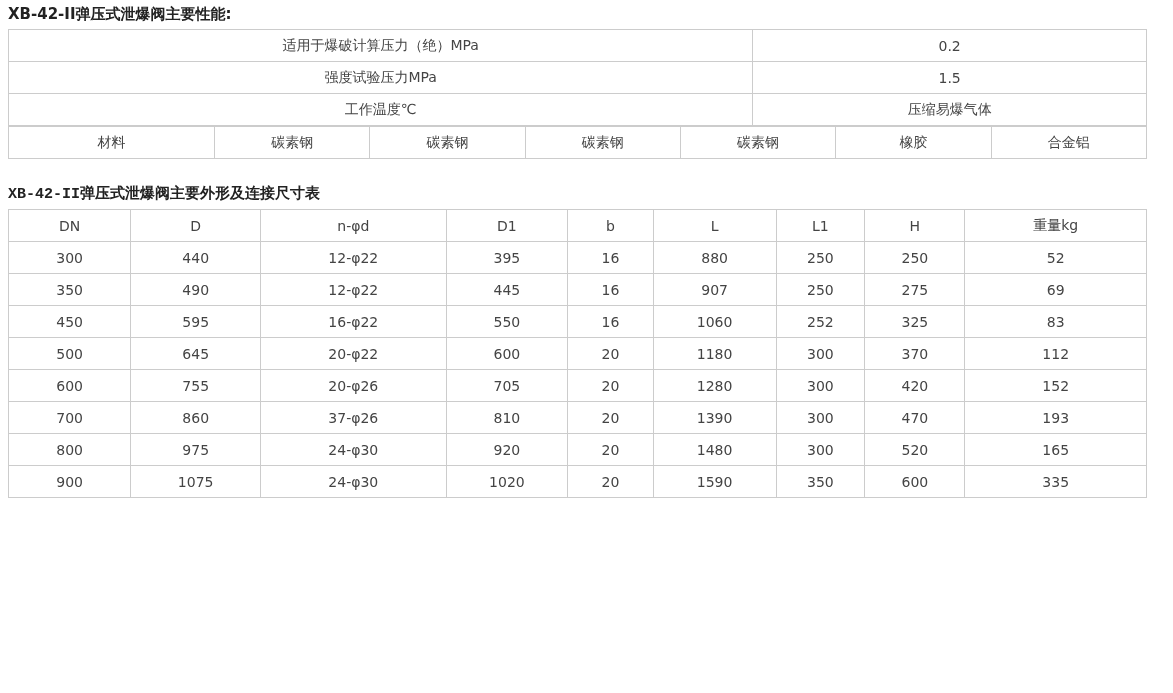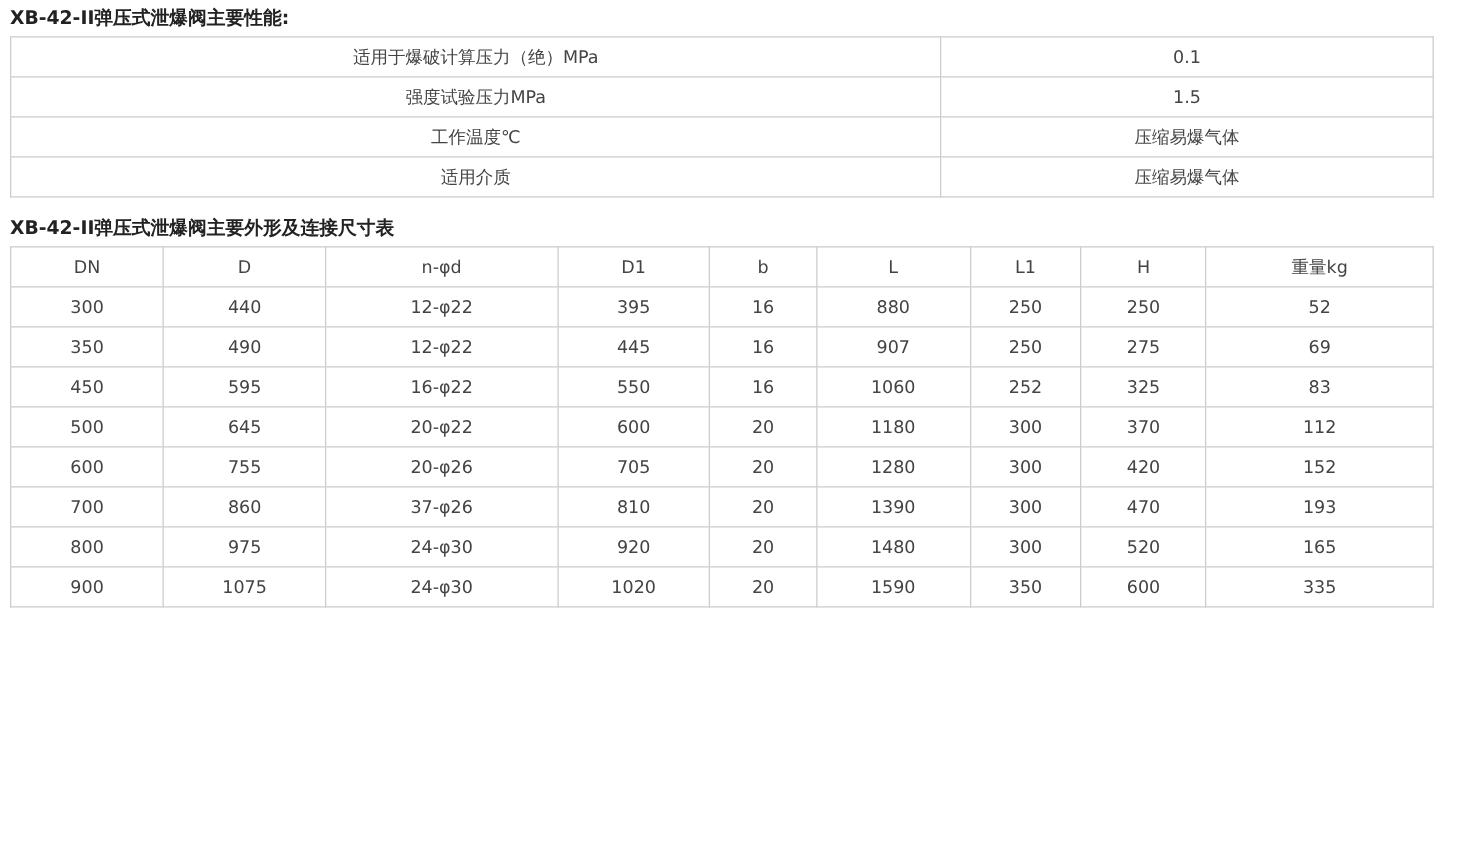--- a/index.html
+++ b/index.html
@@ -14,21 +14,21 @@
     padding: 5px 26px 0 8px;
   }
   h2.sec-heading {
     font-size: 15px;
     font-weight: 700;
     color: #222222;
     line-height: 19px;
     margin: 0 0 5px 0;
   }
   h2.sec-heading.gap-mid { margin-top: 17px; }
-  h2.sec-heading.gap-big { margin-top: 15px; }
+  h2.sec-heading.gap-big { margin-top: 26px; font-family: Liberation Mono, monospace; }
   table.tbl {
     width: 100%;
     border-collapse: collapse;
     table-layout: fixed;
   }
   table.tbl td {
     border: 1px solid #cccccc;
     height: 32px;
     padding: 0 4px;
     text-align: center;
@@ -48,49 +48,54 @@
   <h2 class="sec-heading">XB-42-II弹压式泄爆阀主要性能:</h2>
 
   <table class="tbl">
     <colgroup>
       <col style="width:65.4%">
       <col style="width:34.6%">
     </colgroup>
     <tbody>
         <tr>
           <td>适用于爆破计算压力（绝）MPa</td>
-          <td>0.1</td>
+          <td>0.2</td>
         </tr>
         <tr>
           <td>强度试验压力MPa</td>
           <td>1.5</td>
         </tr>
         <tr>
           <td>工作温度℃</td>
-          <td>压缩易爆气体</td>
-        </tr>
-        <tr>
-          <td>适用介质</td>
           <td>压缩易爆气体</td>
         </tr>
       </tbody>
   </table>
 
 
   <table class="tbl">
     <colgroup>
       <col style="width:18.1%">
       <col style="width:13.65%">
       <col style="width:13.65%">
       <col style="width:13.65%">
       <col style="width:13.65%">
       <col style="width:13.65%">
       <col style="width:13.65%">
     </colgroup>
     <tbody>
+        <tr>
+          <td>材料</td>
+          <td>碳素钢</td>
+          <td>碳素钢</td>
+          <td>碳素钢</td>
+          <td>碳素钢</td>
+          <td>橡胶</td>
+          <td>合金铝</td>
+        </tr>
       </tbody>
   </table>
 
   <h2 class="sec-heading gap-big">XB-42-II弹压式泄爆阀主要外形及连接尺寸表</h2>
 
   <table class="tbl">
     <colgroup>
       <col style="width:10.75%">
       <col style="width:11.4%">
       <col style="width:16.3%">

